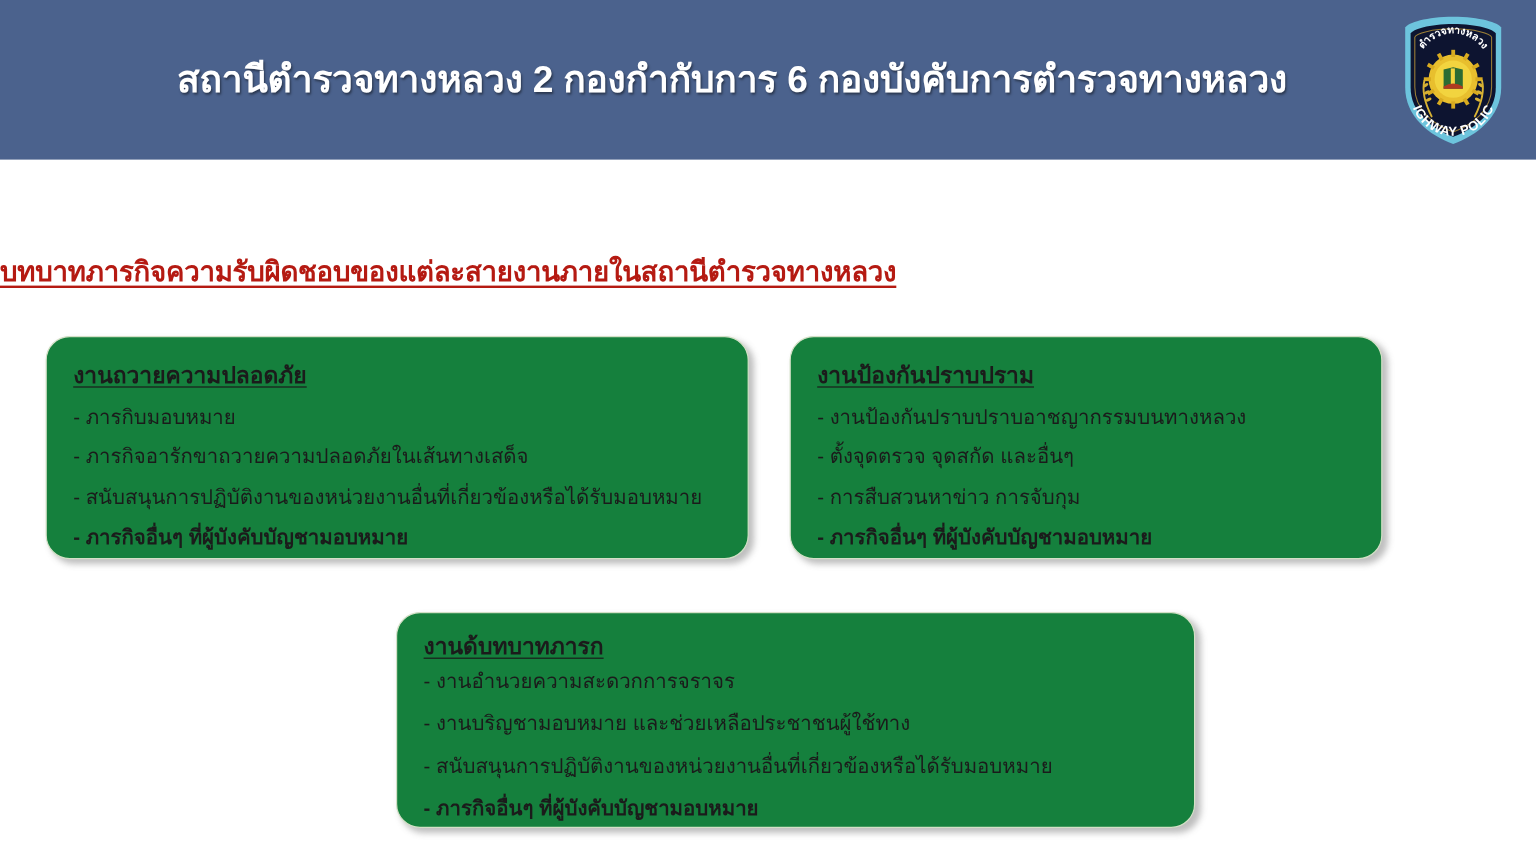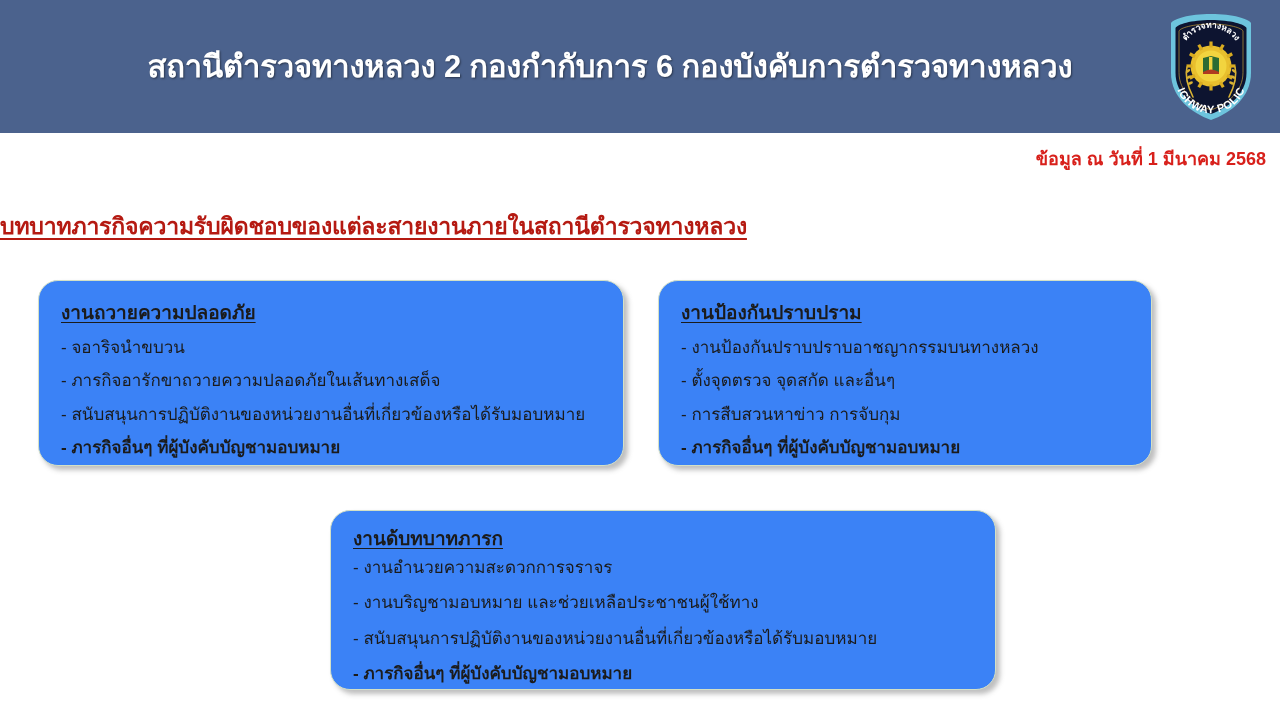--- a/index.html
+++ b/index.html
@@ -80,21 +80,21 @@
     font-size: 23px;
     font-weight: bold;
     text-decoration: underline;
     text-underline-offset: 4px;
     letter-spacing: -0.2px;
   }
 
   
   .card {
     position: absolute;
-    background: #3b82f6;
+    background: #15803d;
     border: 1px solid #d3e0c6;
     border-radius: 20px;
     box-shadow: 4px 4px 5px rgba(110,110,110,0.45);
     padding: 16px 22px 14px 22px;
   }
 
   .card-safety   { left: 38px;  top: 280px; width: 586px; height: 186px; }
   .card-prevent  { left: 658px; top: 280px; width: 494px; height: 186px; }
   .card-traffic  { left: 330px; top: 510px; width: 666px; height: 180px; padding-top: 12px; }
 
@@ -183,28 +183,27 @@
 
       <text font-family="'Liberation Sans', sans-serif" font-size="8.5" fill="#ffffff" font-weight="bold">
         <textPath href="#arcTop" startOffset="50%" text-anchor="middle">ตำรวจทางหลวง</textPath>
       </text>
       <text font-family="'Liberation Sans', sans-serif" font-size="11" fill="#ffffff" font-weight="bold" letter-spacing="0.6">
         <textPath href="#arcBot" startOffset="50%" text-anchor="middle">HIGHWAY POLICE</textPath>
       </text>
     </svg>
   </div>
 
-  <div class="date-line">ข้อมูล ณ วันที่ 1 มีนาคม 2568</div>
 
   <div class="main-heading">บทบาทภารกิจความรับผิดชอบของแต่ละสายงานภายในสถานีตำรวจทางหลวง</div>
 
   <div class="card card-safety">
     <div class="card-title">งานถวายความปลอดภัย</div>
     <ul class="card-list">
-      <li>- จอาริจนำขบวน</li>
+      <li>- ภารกิบมอบหมาย</li>
       <li>- ภารกิจอารักขาถวายความปลอดภัยในเส้นทางเสด็จ</li>
       <li>- สนับสนุนการปฏิบัติงานของหน่วยงานอื่นที่เกี่ยวข้องหรือได้รับมอบหมาย</li>
       <li>- ภารกิจอื่นๆ ที่ผู้บังคับบัญชามอบหมาย</li>
     </ul>
   </div>
 
   <div class="card card-prevent">
     <div class="card-title">งานป้องกันปราบปราม</div>
     <ul class="card-list">
       <li>- งานป้องกันปราบปราบอาชญากรรมบนทางหลวง</li>

